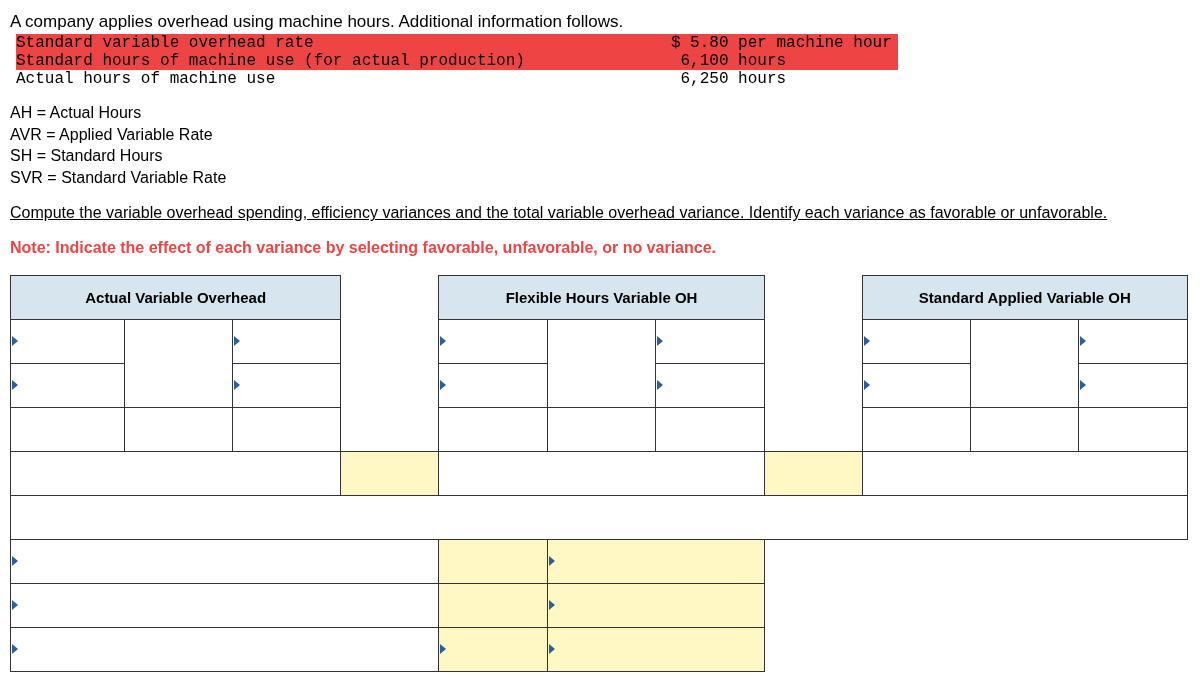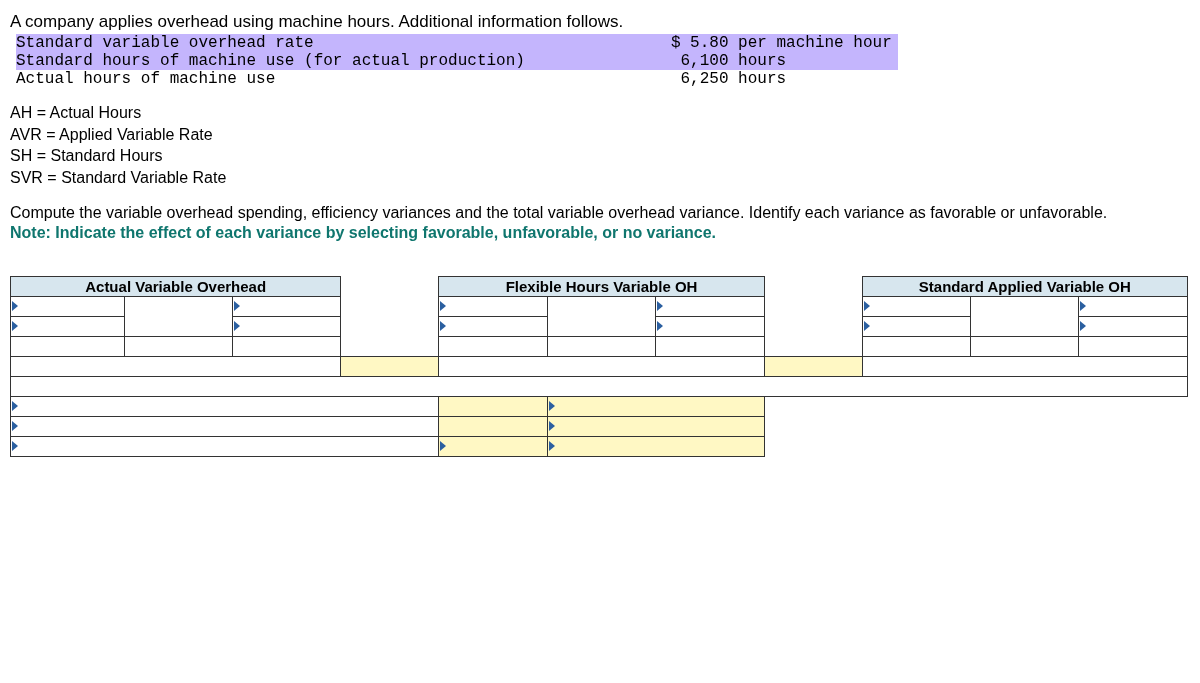--- a/index.html
+++ b/index.html
@@ -12,34 +12,34 @@
     width: 1180px;
   }
   .question { font-size: 17px; margin-bottom: 2px; }
   .datatable {
     font-family: "Courier New", Courier, monospace;
     font-size: 16px;
     border-collapse: collapse;
     margin: 0 0 14px 6px;
   }
   .datatable td { padding: 0 6px 0 0; }
-  .datatable tr.alt { background: #c4b5fd; }
+  .datatable tr.alt { background: #ef4444; }
   .datatable td.valcol { padding-left: 140px; white-space: pre; }
   .legend { margin: 5px 0 14px 0; line-height: 1.35; }
-  .compute { margin-bottom: 0; line-height: 1.35; }
-  .note { color: #0f766e; font-weight: bold; margin-bottom: 34px; }
+  .compute { margin-bottom: 15px; line-height: 1.35; text-decoration: underline; }
+  .note { color: #ef4444; font-weight: bold; margin-bottom: 18px; }
 
   table.work {
     border-collapse: collapse;
     width: 1178px;
     table-layout: fixed;
   }
   table.work td, table.work th {
     border: 1px solid #333;
-    height: 20px;
+    height: 44px;
     padding: 0;
     position: relative;
     background: #fff;
   }
   table.work th {
     background: #d7e6ee;
     font-weight: bold;
     text-align: center;
     font-size: 15px;
   }

